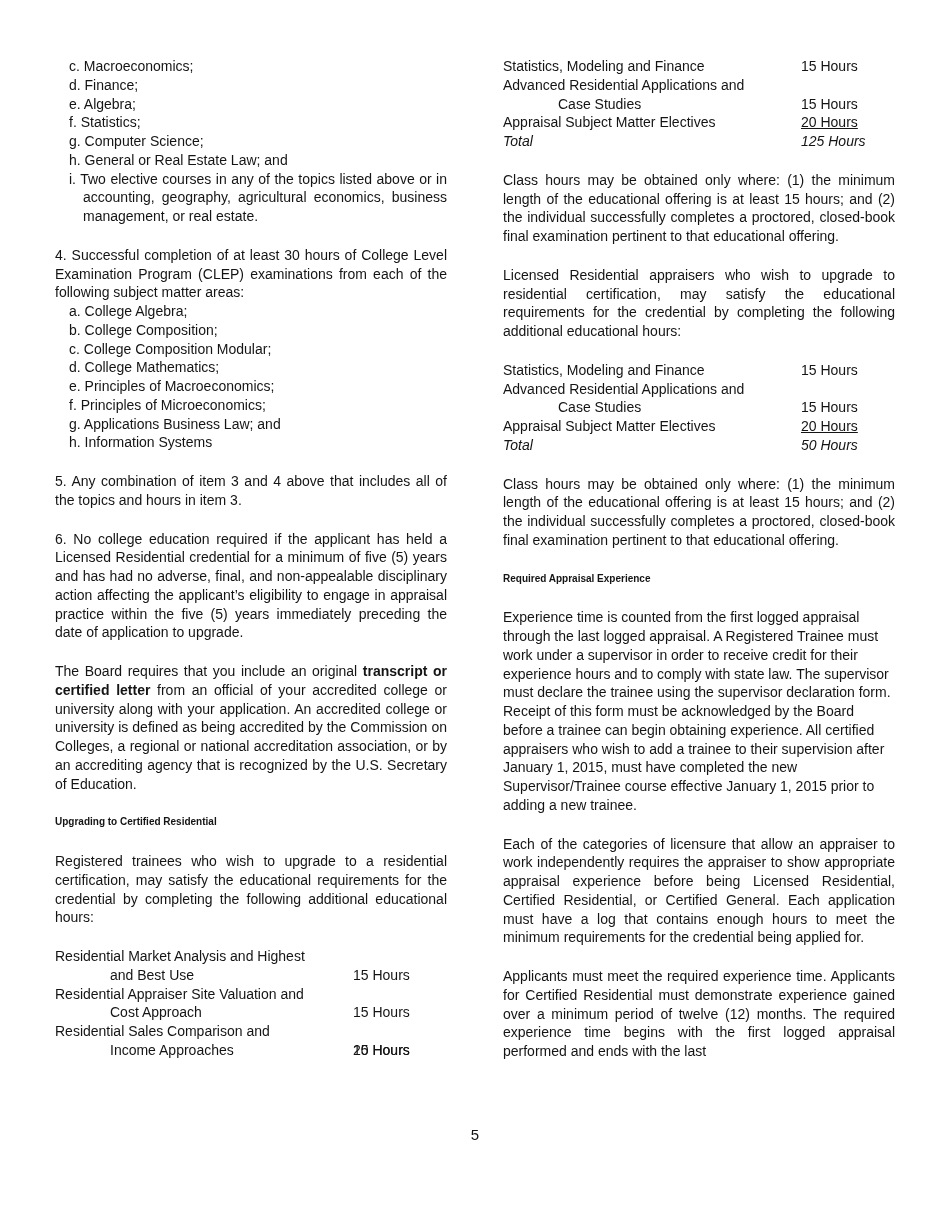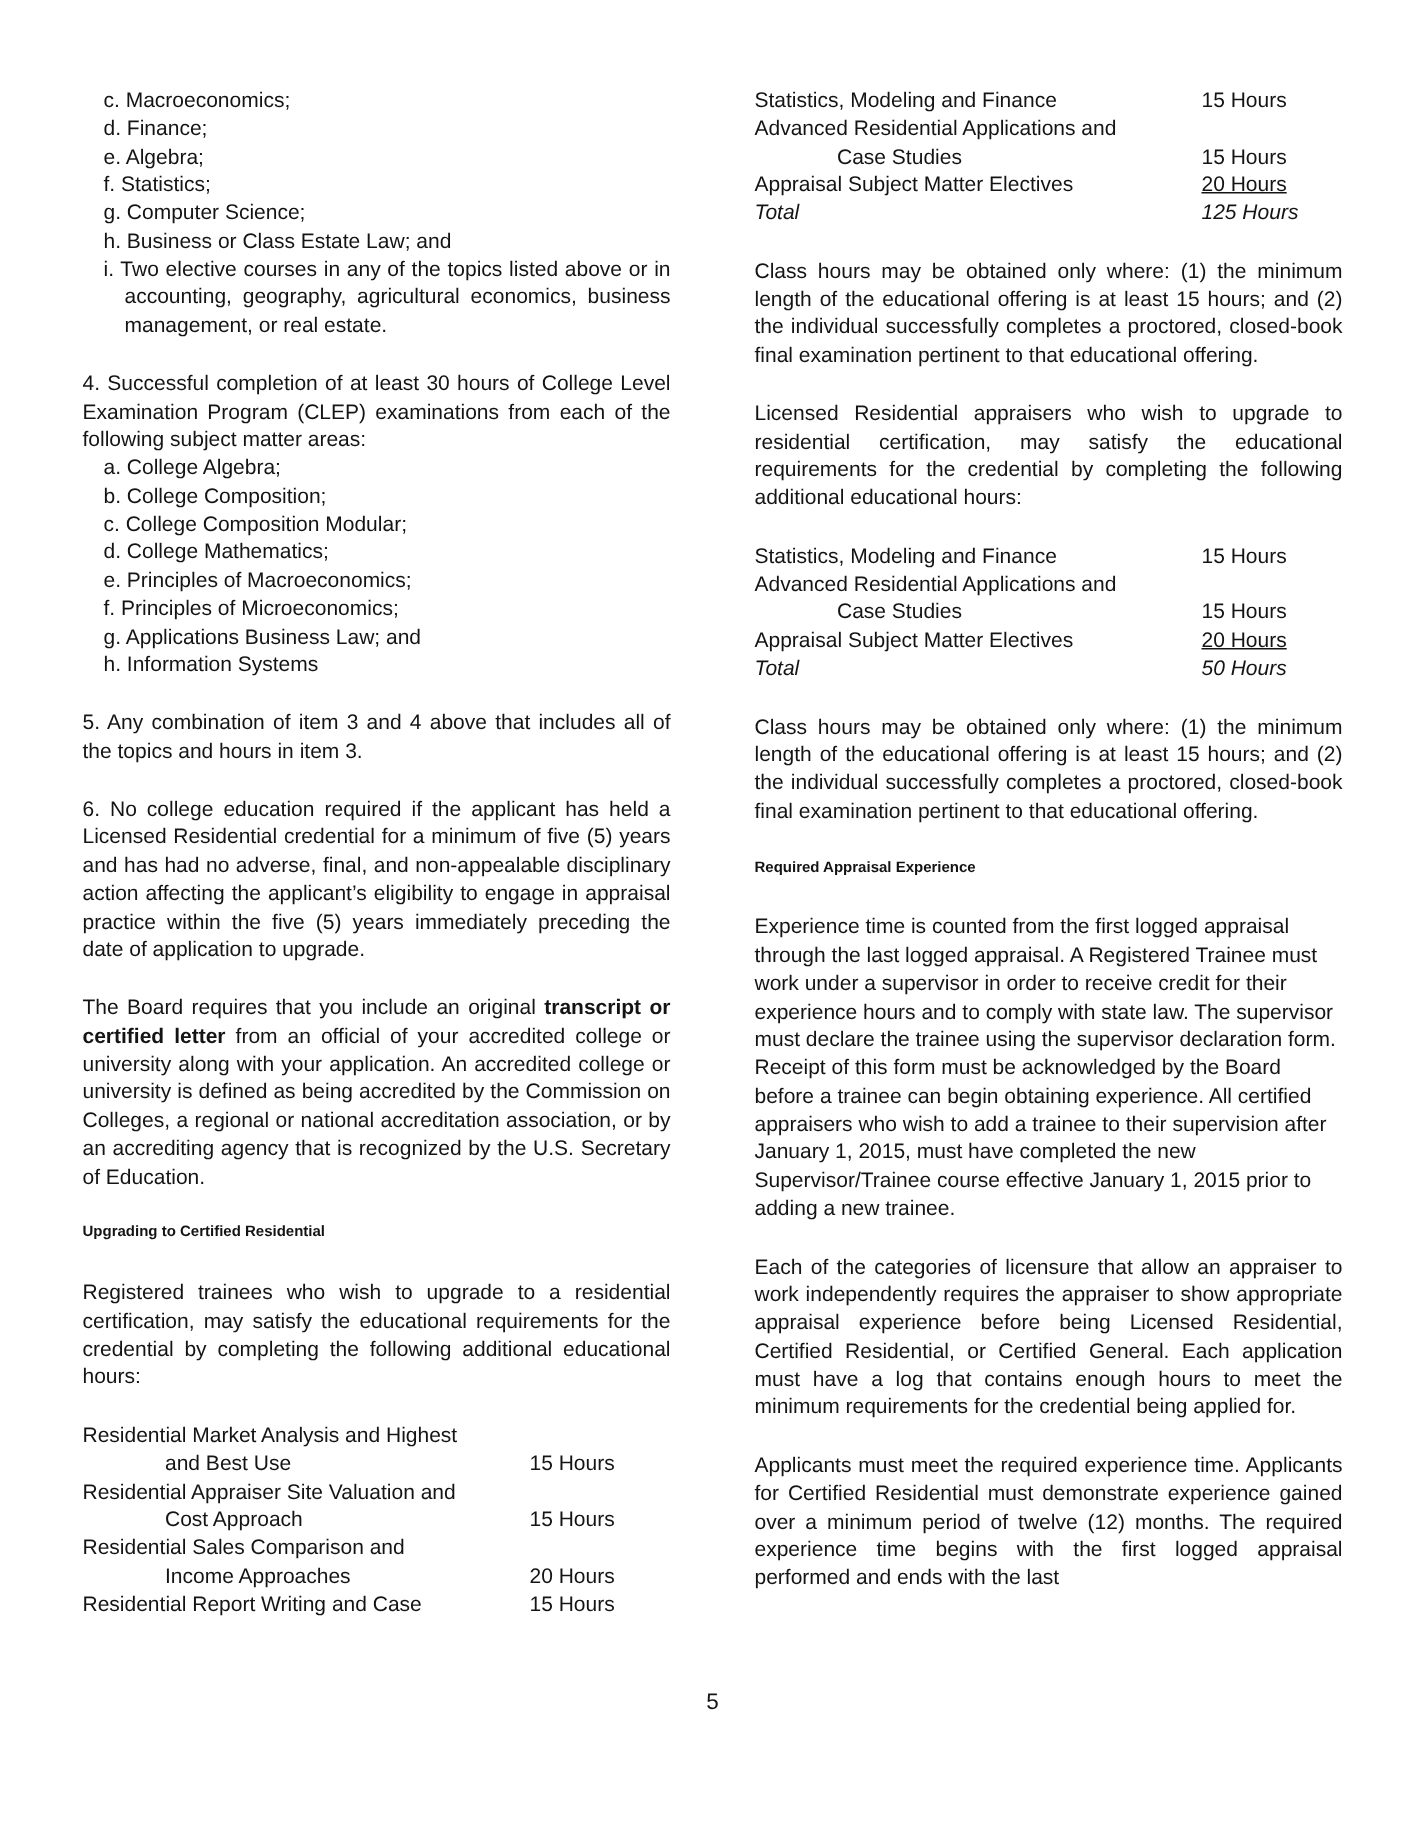--- a/index.html
+++ b/index.html
@@ -52,21 +52,21 @@
 <div class="page-body">
 
   <div class="col">
 
     <div class="list">
       <div class="li">c. Macroeconomics;</div>
       <div class="li">d. Finance;</div>
       <div class="li">e. Algebra;</div>
       <div class="li">f. Statistics;</div>
       <div class="li">g. Computer Science;</div>
-      <div class="li">h. Business or Class Estate Law; and</div>
+      <div class="li">h. General or Real Estate Law; and</div>
       <div class="li">i. Two elective courses in any of the topics listed above or in accounting, geography, agricultural economics, business management, or real estate.</div>
     </div>
 
     <p class="just mb0">4. Successful completion of at least 30 hours of College Level Examination Program (CLEP) examinations from each of the following subject matter areas:</p>
 
     <div class="list mt0">
       <div class="li">a. College Algebra;</div>
       <div class="li">b. College Composition;</div>
       <div class="li">c. College Composition Modular;</div>
       <div class="li">d. College Mathematics;</div>
@@ -96,21 +96,20 @@
         <div class="l1">Residential Appraiser Site Valuation and</div>
         <div class="l2">Cost Approach</div>
         <span class="hhours">15 Hours</span>
       </div>
       <div class="hrow">
         <div class="l1">Residential Sales Comparison and</div>
         <div class="l2">Income Approaches</div>
         <span class="hhours">20 Hours</span>
       </div>
       <div class="hrow">
-        <div class="l1">Residential Report Writing and Case</div>
         <span class="hhours">15 Hours</span>
       </div>
     </div>
 
   </div>
 
   <div class="col">
 
     <div class="htable">
       <div class="hrow">

